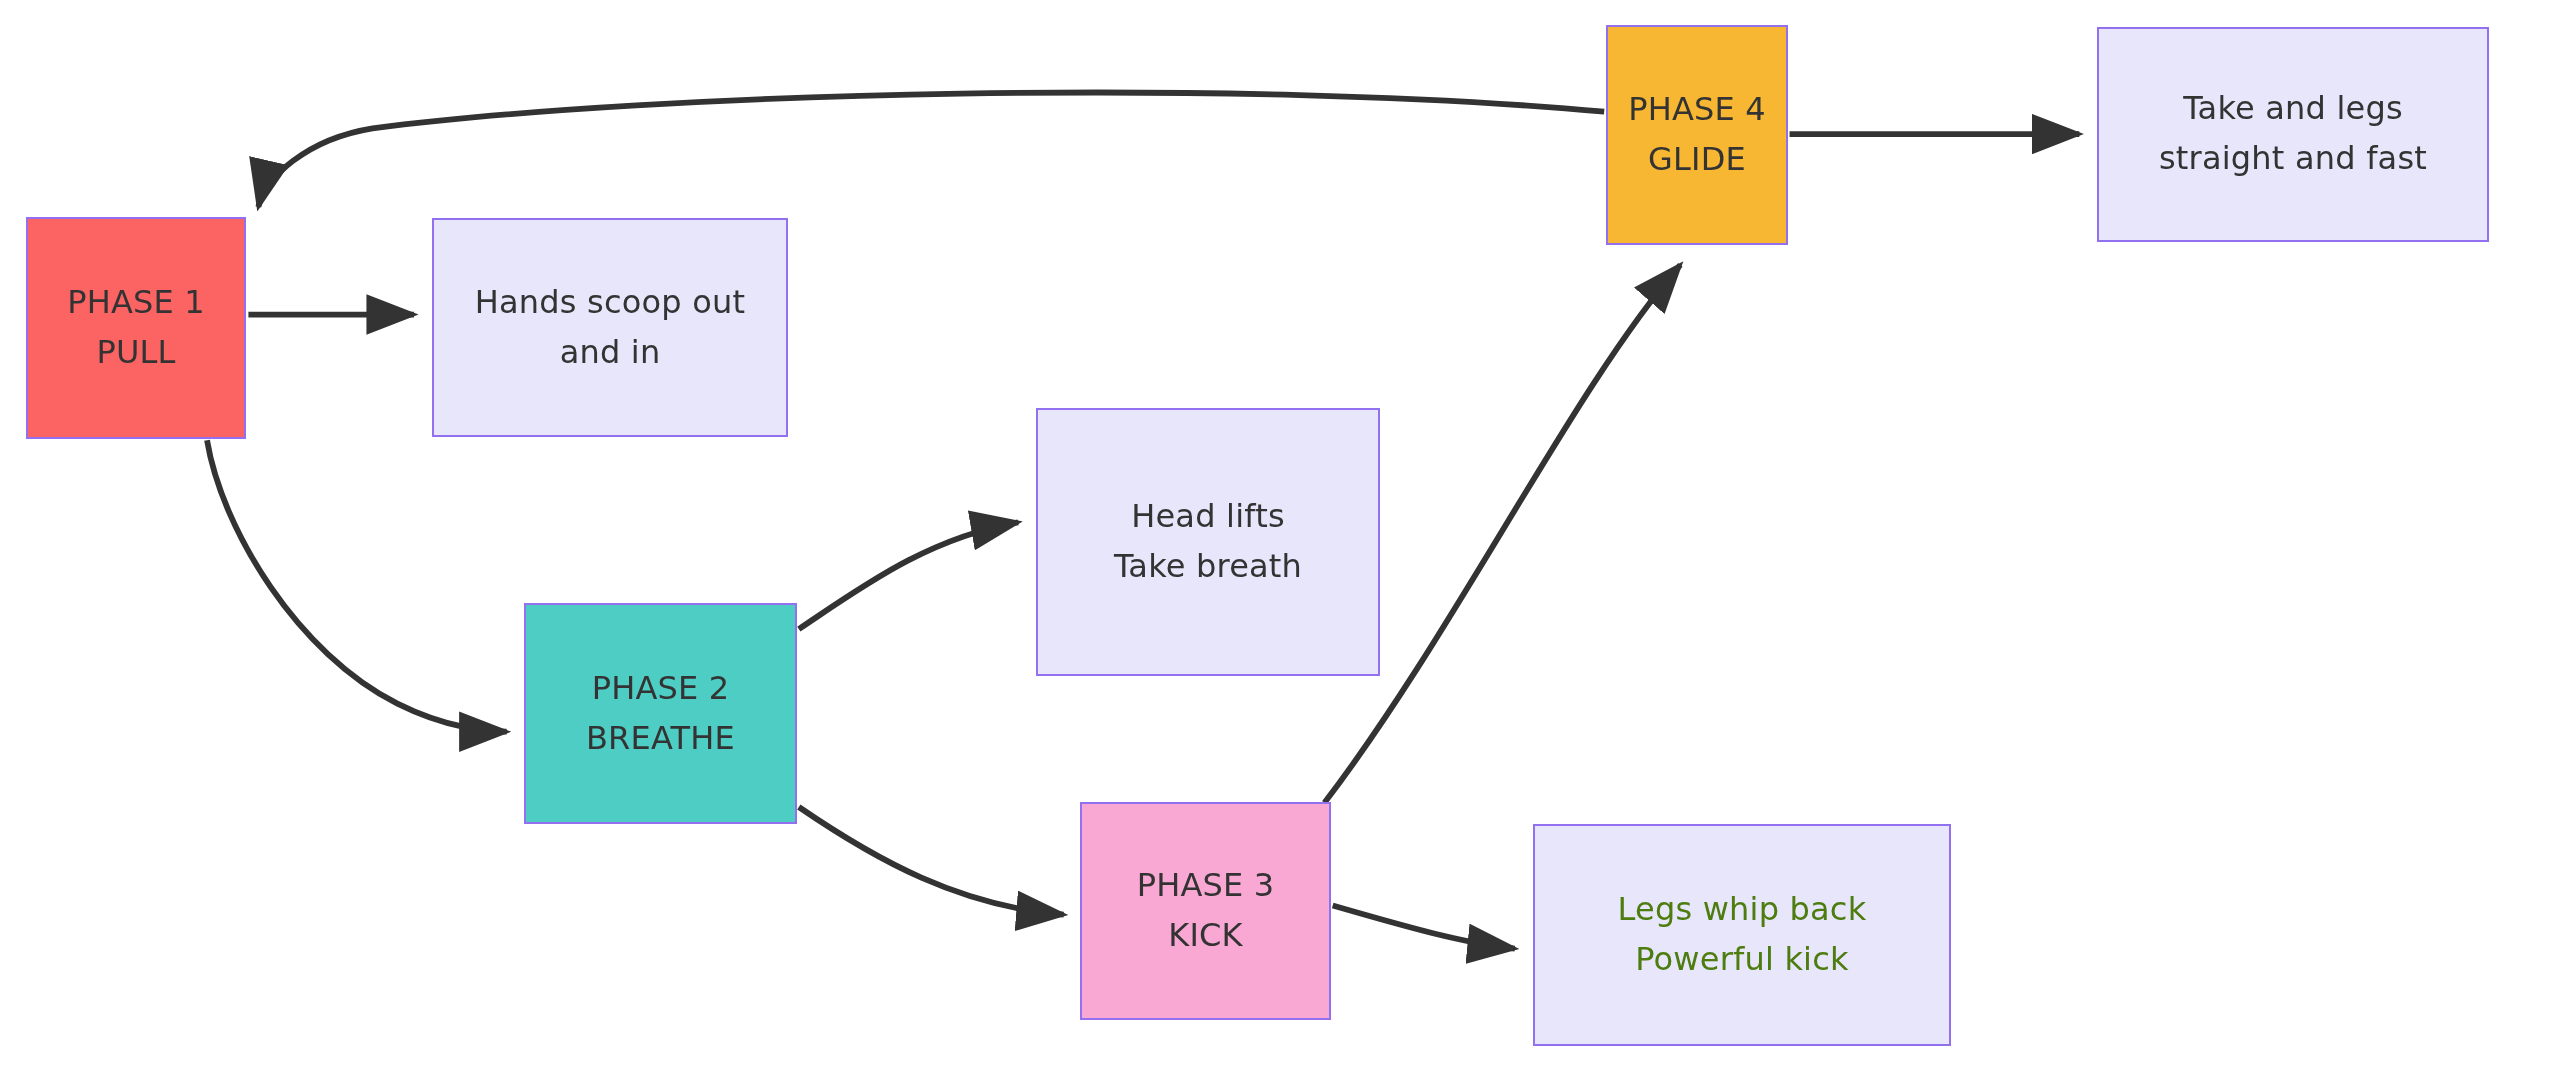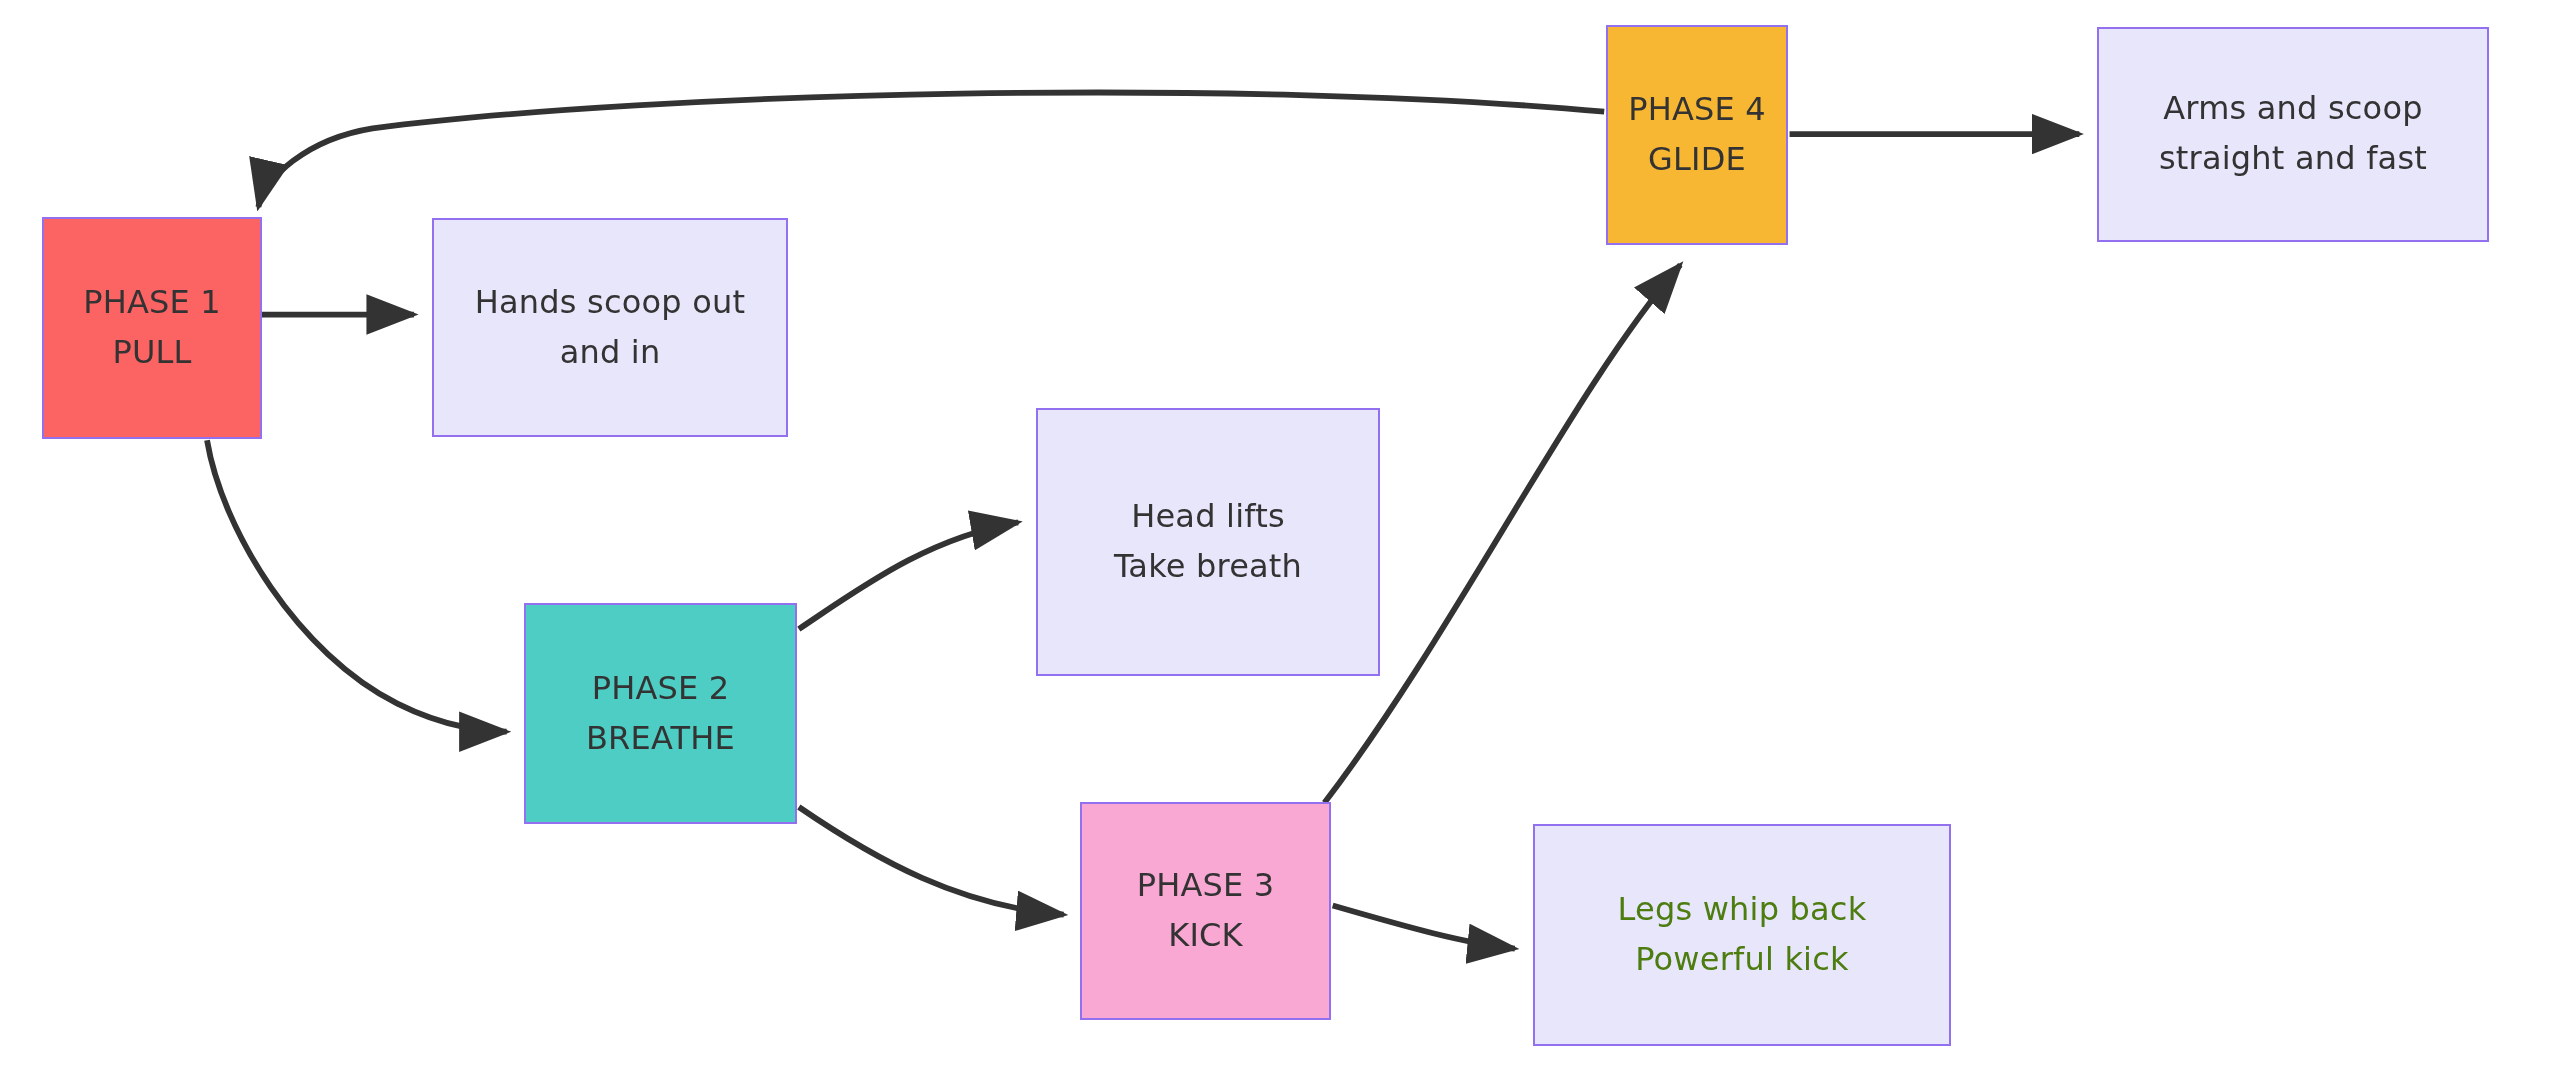--- a/index.html
+++ b/index.html
@@ -66,21 +66,21 @@
         <path d="M 965,760 C 1040,710 1120,650 1230,631" marker-end="url(#arrowhead)"></path>
         <path d="M 965,975 C 1060,1040 1160,1095 1285,1105" marker-end="url(#arrowhead)"></path>
         <path d="M 1610,1094 C 1700,1120 1770,1140 1830,1146" marker-end="url(#arrowhead)"></path>
         <path d="M 1600,970 C 1760,760 1900,470 2030,320" marker-end="url(#arrowhead)"></path>
         <path d="M 2162,162 L 2512,162" marker-end="url(#arrowhead)"></path>
         <path d="M 1938,135 C 1500,95 800,110 450,155 C 370,168 320,215 312,250" marker-end="url(#arrowhead)"></path>
       </g>
   </svg>
 
   <div id="node-layer">
-      <div class="node phase-node" style="left: 42px; top: 217px; width: 220px; height: 222px; background: rgb(252, 100, 100); border-color: rgb(147, 112, 240); color: rgb(51, 51, 51);">
+      <div class="node phase-node" style="left: 26px; top: 217px; width: 220px; height: 222px; background: rgb(252, 100, 100); border-color: rgb(147, 112, 240); color: rgb(51, 51, 51);">
         <span class="line">PHASE 1</span>
         <span class="line">PULL</span>
       </div>
       <div class="node detail-node" style="left: 432px; top: 218px; width: 356px; height: 219px; background: rgb(232, 230, 251); border-color: rgb(147, 112, 240); color: rgb(51, 51, 51);">
         <span class="line">Hands scoop out</span>
         <span class="line">and in</span>
       </div>
       <div class="node phase-node" style="left: 524px; top: 603px; width: 273px; height: 221px; background: rgb(78, 205, 196); border-color: rgb(147, 112, 240); color: rgb(51, 51, 51);">
         <span class="line">PHASE 2</span>
         <span class="line">BREATHE</span>
@@ -95,19 +95,19 @@
       </div>
       <div class="node detail-node" style="left: 1533px; top: 824px; width: 418px; height: 222px; background: rgb(232, 230, 251); border-color: rgb(147, 112, 240); color: #4d7c0f;">
         <span class="line">Legs whip back</span>
         <span class="line">Powerful kick</span>
       </div>
       <div class="node phase-node" style="left: 1606px; top: 25px; width: 182px; height: 220px; background: rgb(247, 183, 51); border-color: rgb(147, 112, 240); color: rgb(51, 51, 51);">
         <span class="line">PHASE 4</span>
         <span class="line">GLIDE</span>
       </div>
       <div class="node detail-node" style="left: 2097px; top: 26.5px; width: 392px; height: 215px; background: rgb(232, 230, 251); border-color: rgb(147, 112, 240); color: rgb(51, 51, 51);">
-        <span class="line">Arms and scoop</span>
+        <span class="line">Take and legs</span>
         <span class="line">straight and fast</span>
       </div>
     </div>
 
 </div>
 
 
 </body></html>

